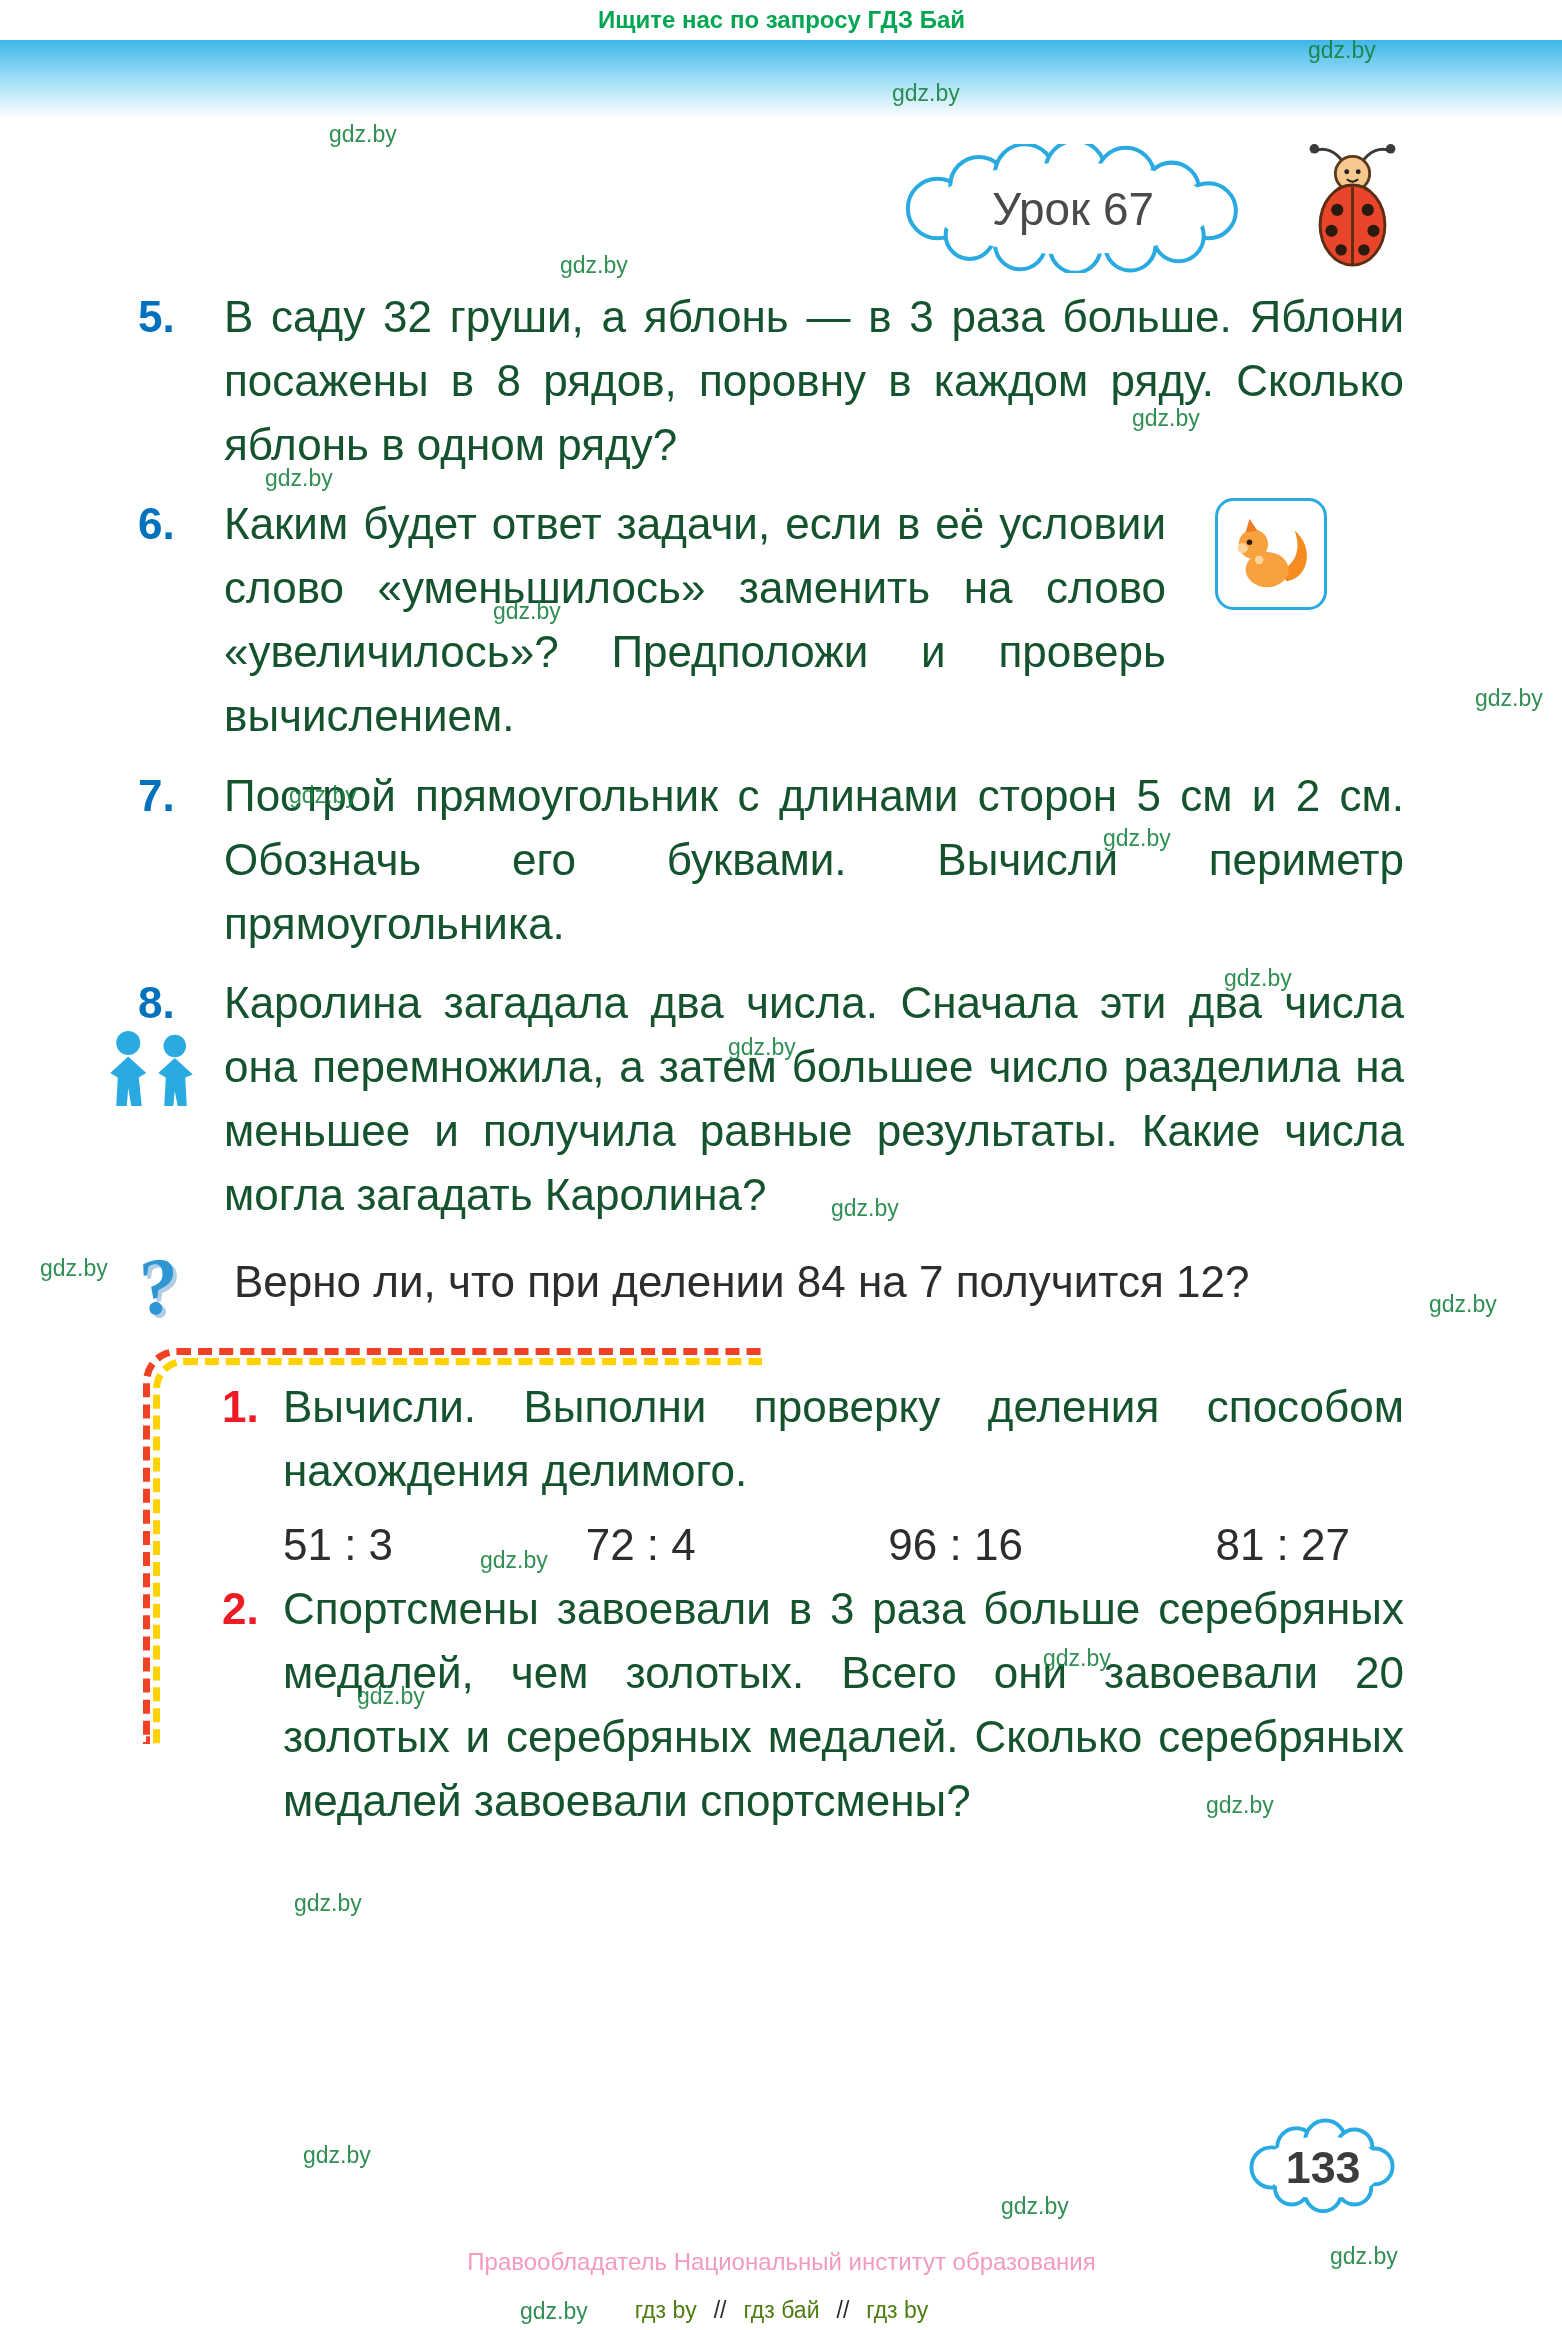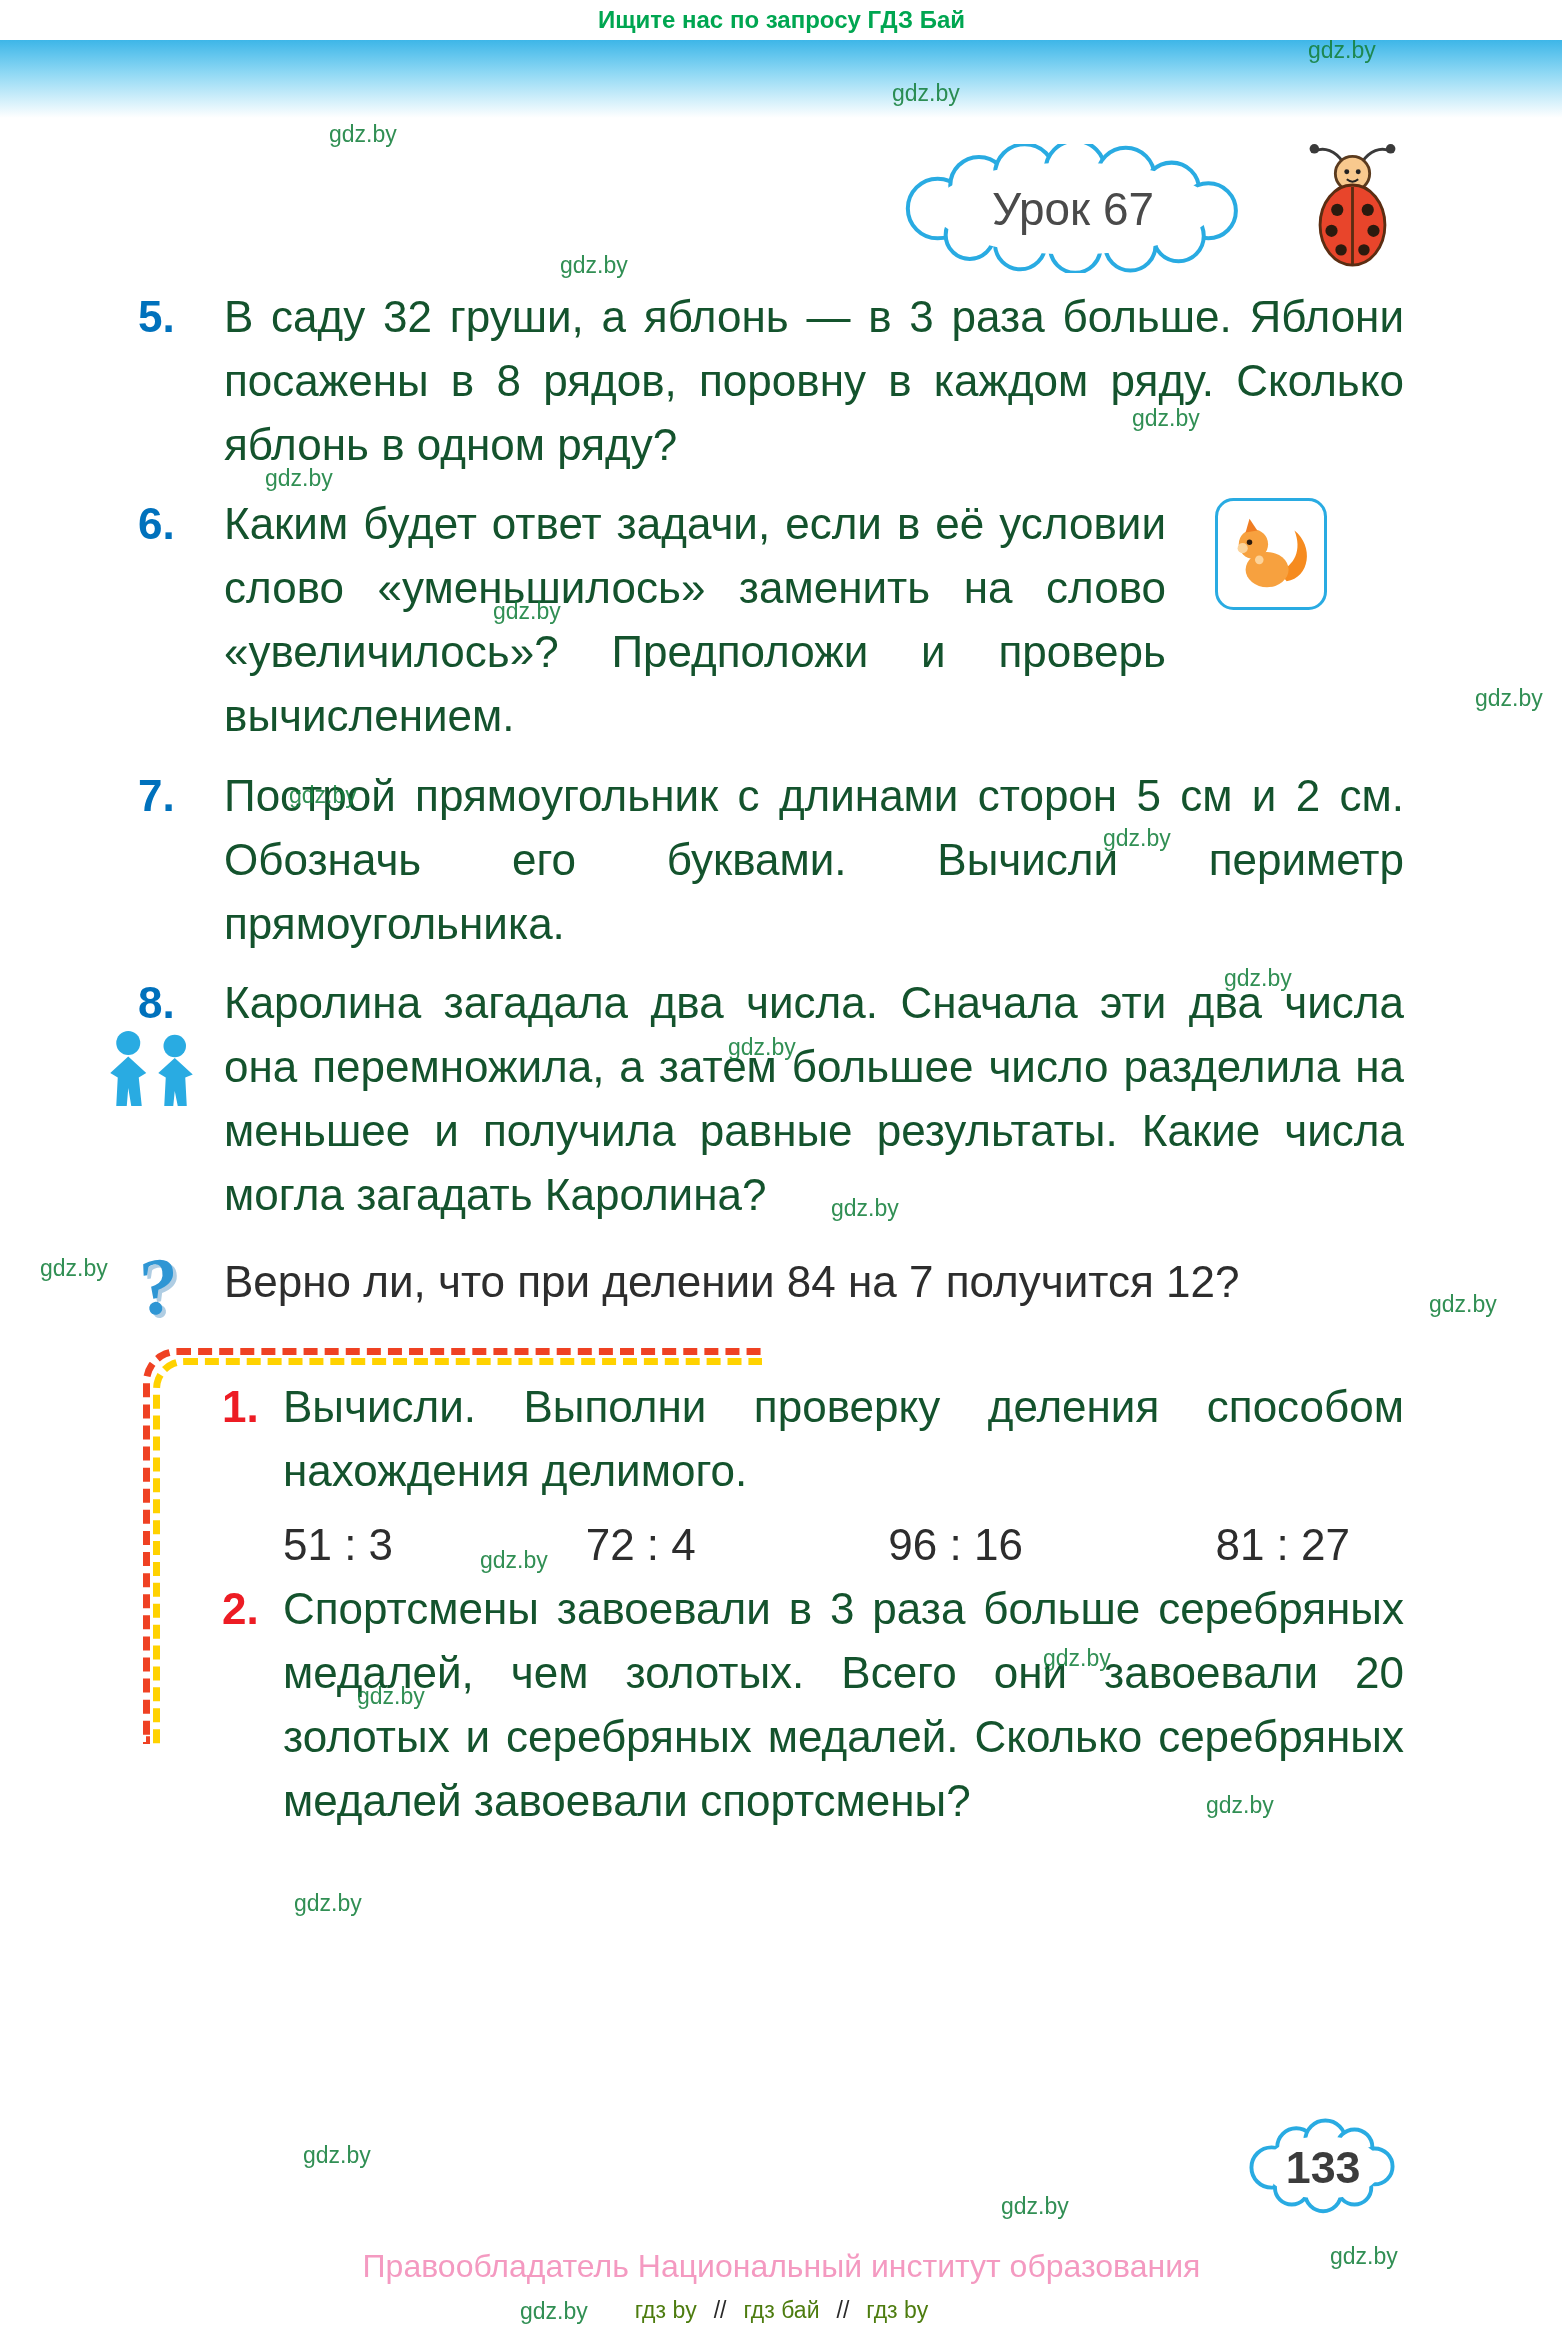--- a/index.html
+++ b/index.html
@@ -54,21 +54,21 @@
 
   .kids-icon { position:absolute; left:-44px; top:57px; }
 
   .question-row { display:flex; margin-top:23px; align-items:flex-start; }
   .qicon {
     flex:none; width:86px; font-family:"Liberation Serif", serif;
     font-size:80px; font-weight:bold; font-style:italic; line-height:64px;
     color:#2f96d4; transform:rotate(-10deg);
     text-shadow:3.1px 3.8px 0 rgba(27,111,174,.35);
   }
-  .qtext { flex:1; font-size:44px; line-height:64px; }
+  .qtext { flex:1; font-size:44px; line-height:64px;margin-left:10px; }
 
   
   .box-section { position:relative; margin-top:34px; padding-top:27.5px; }
   .dash-outer {
     position:absolute; top:0; left:4.6px; width:612px; height:389px;
     border-top:7.7px dashed #ef4123; border-left:7.7px dashed #ef4123;
     border-top-left-radius:34px;
   }
   .dash-inner {
     position:absolute; top:10px; left:14.5px; width:602px; height:379px;
@@ -80,21 +80,21 @@
   .expr-row {
     display:flex; justify-content:space-between;
     margin:9.2px 0 0 145px; padding-right:54px;
     font-size:44px; line-height:64px; color:#2d2d2d;align-items:flex-end;
   }
 
   
   .page-cloud { position:absolute; left:1238px; top:2118px; z-index:4; }
   .copyright {
     position:absolute; top:2248px; left:0; width:100%; text-align:center;
-    color:#f49ac1; font-size:32px; z-index:4;
+    color:#f49ac1; font-size:24px; z-index:4;
   }
   .footer-links {
     position:absolute; top:2297px; left:0; width:100%; text-align:center;
     font-size:23px; color:#2a2a2a; z-index:4;
   }
   .footer-links a { color:#4d7c0f; text-decoration:none; margin:0 17px; cursor:pointer;text-align:center; }
   .footer-links .sep { color:#2a2a2a; }
 </style>
 </head>
 <body>

